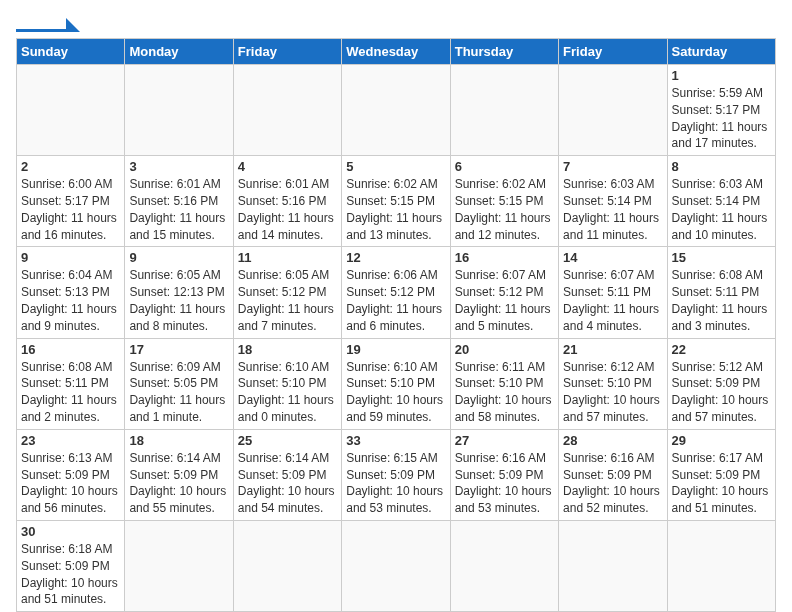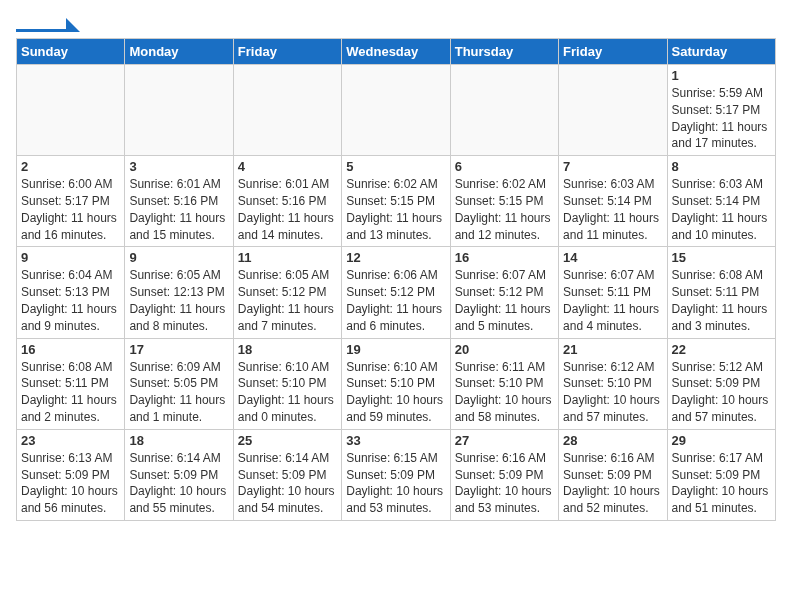--- a/index.html
+++ b/index.html
@@ -322,14 +322,29 @@
 and 52 minutes.</div>
         </td>
         <td>
           <span class="day-number">29</span>
           <div class="day-info">Sunrise: 6:17 AM
 Sunset: 5:09 PM
 Daylight: 10 hours
 and 51 minutes.</div>
         </td>
       </tr>
+      <tr>
+        <td>
+          <span class="day-number">30</span>
+          <div class="day-info">Sunrise: 6:18 AM
+Sunset: 5:09 PM
+Daylight: 10 hours
+and 51 minutes.</div>
+        </td>
+        <td class="empty"></td>
+        <td class="empty"></td>
+        <td class="empty"></td>
+        <td class="empty"></td>
+        <td class="empty"></td>
+        <td class="empty"></td>
+      </tr>
     </tbody>
 </table>
 
 </body></html>

